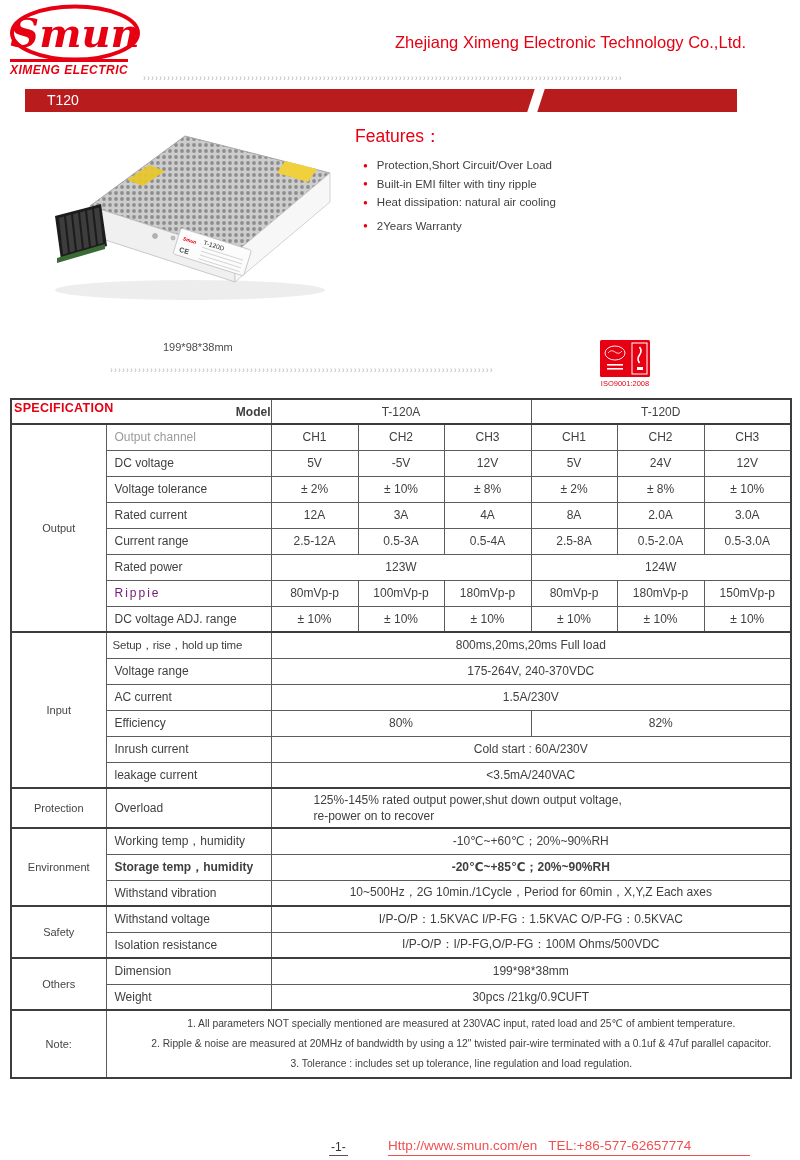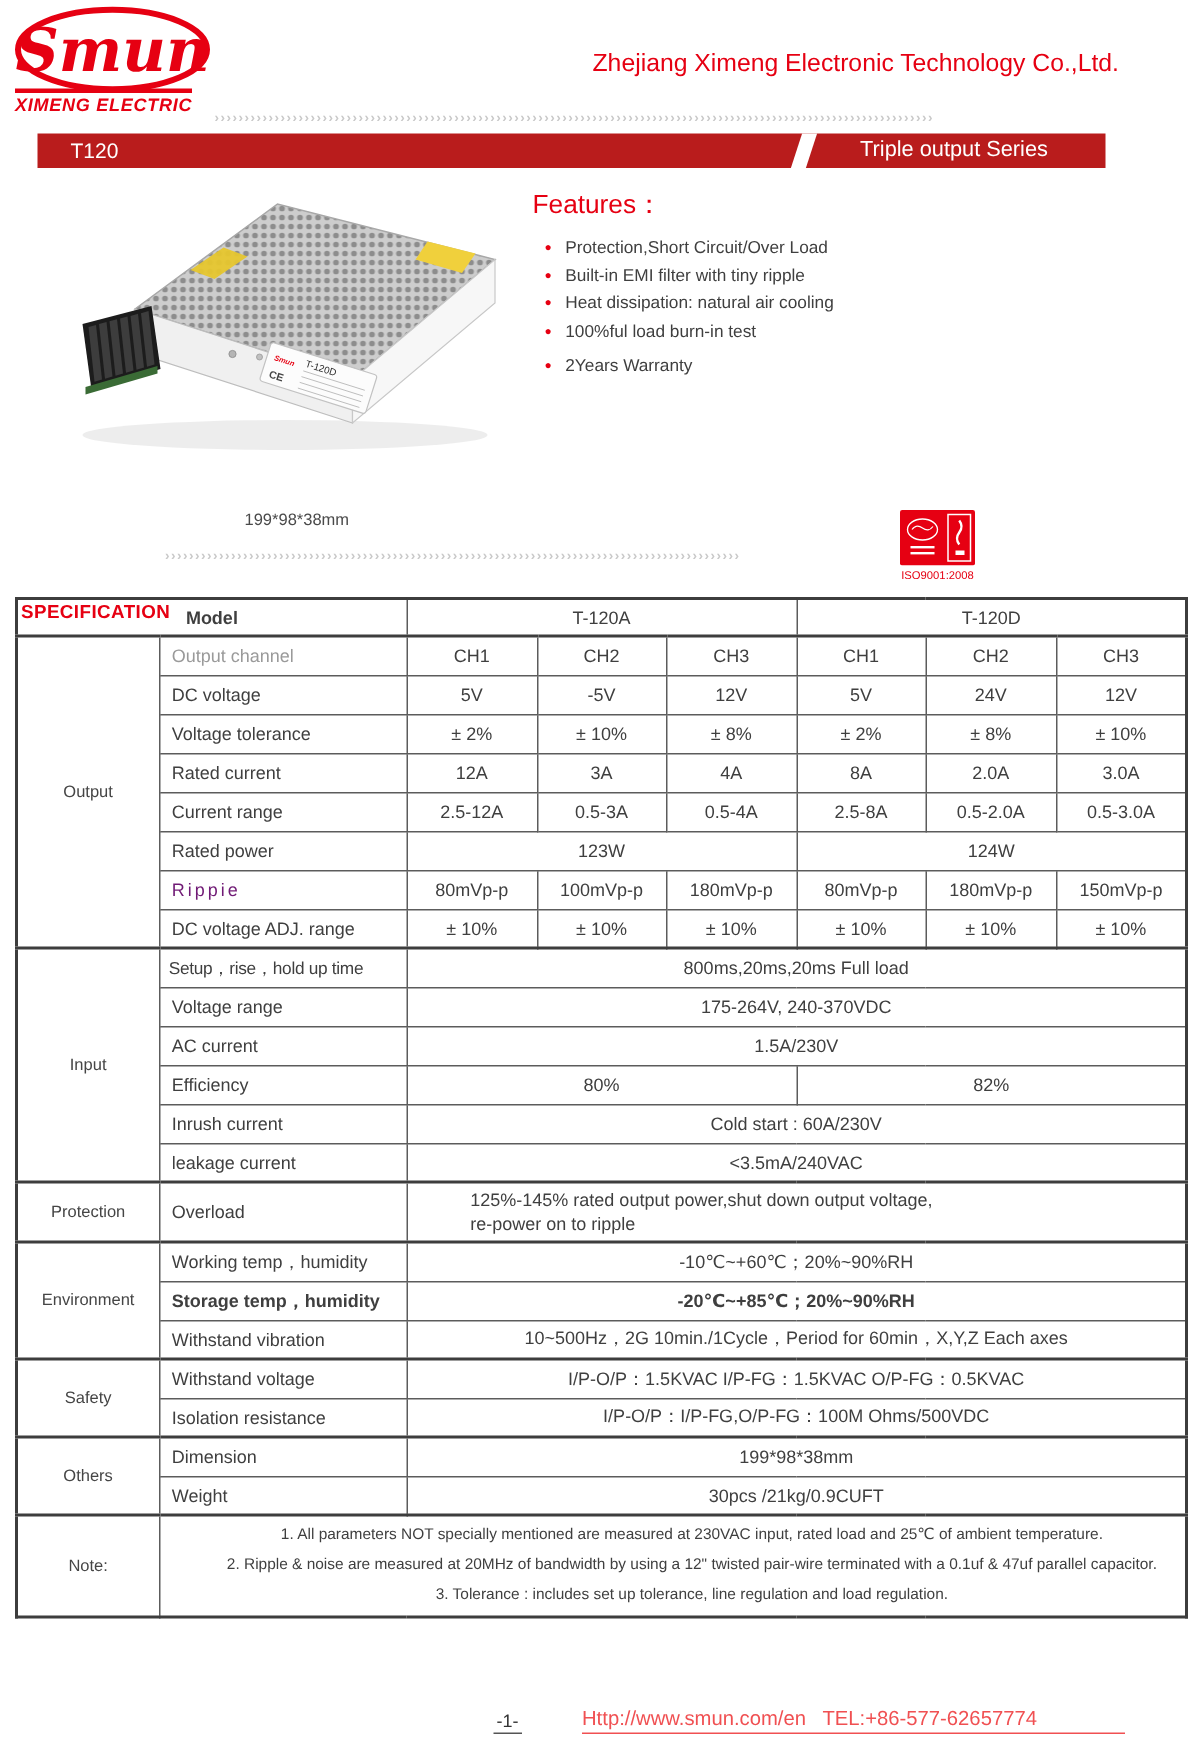--- a/index.html
+++ b/index.html
@@ -42,21 +42,21 @@
   #iso-label{left:593px;top:379px;width:64px;text-align:center;font-size:7.5px;color:#e60012;}
 
   
   #spec-table{position:absolute;left:10px;top:398px;width:780px;border-collapse:collapse;
               table-layout:fixed;border:2px solid #3d3d3d;}
   #spec-table td{border:1px solid #5c5c5c;font-size:12px;color:#3f3f3f;text-align:center;
                  white-space:nowrap;overflow:hidden;padding:0;}
   #spec-table tr.sec td{border-top:2px solid #3d3d3d;}
   #spec-table td.p{text-align:left;padding-left:8px;}
   #spec-table td.b{font-weight:bold;}
-  #spec-table td.ctr{text-align:center;padding-left:0;}
+  #spec-table td.ctr{text-align:right;padding-left:0;}
   #spec-table td.g{font-size:11px;color:#454545;}
   #spec-table td.gray{color:#9a9a9a;}
   #spec-table td.sp{letter-spacing:2px;color:#701a75;}
   #spec-table td.tight{font-size:11.5px;letter-spacing:-.2px;padding-left:6px;}
   #spec-table td.lft div{text-align:left;padding-left:42px;line-height:16px;font-size:12px;}
   #spec-table td.notes{vertical-align:middle;}
   #spec-table td.notes div{text-align:center;padding-left:26px;font-size:10.3px;line-height:20px;
                            color:#3f3f3f;white-space:nowrap;}
 
   
@@ -79,21 +79,20 @@
   </div>
   <div class="abs" id="logo-underline"></div>
   <div class="abs" id="logo-sub">XIMENG ELECTRIC</div>
 
   <div class="abs" id="company">Zhejiang Ximeng Electronic Technology Co.,Ltd.</div>
   <div class="abs chev" id="hdr-chev">››››››››››››››››››››››››››››››››››››››››››››››››››››››››››››››››››››››››››››››››››››››››››››››››››››››››››››››››››››››››</div>
 
   <div class="abs" id="model-bar">
     <span class="lbl">T120</span>
     <div id="bar-slash"></div>
-    <span id="series-lbl">Triple output Series</span>
   </div>
 
   <svg class="abs" style="left:35px;top:118px;" width="302" height="192" viewBox="0 0 302 192">
     <defs>
       <pattern id="mesh" width="6" height="6" patternUnits="userSpaceOnUse">
         <rect width="6" height="6" fill="#cdcdcd"></rect>
         <circle cx="3" cy="3" r="1.9" fill="#8d8d8d"></circle>
       </pattern>
     </defs>
     <ellipse cx="155" cy="172" rx="135" ry="10" fill="#000" opacity="0.07"></ellipse>
@@ -139,21 +138,20 @@
         <line x1="26" y1="24" x2="69" y2="24"></line>
       </g>
     </g>
   </svg>
 
   <div class="abs" id="features">
     <div id="features-title">Features：</div>
     <div class="feat"><span class="dot">●</span><span>Protection,Short Circuit/Over Load</span></div>
     <div class="feat"><span class="dot">●</span><span>Built-in EMI filter with tiny ripple</span></div>
     <div class="feat"><span class="dot">●</span><span>Heat dissipation: natural air cooling</span></div>
-    <div class="feat"><span class="dot">●</span><span>100%ful load burn-in test</span></div>
     <div class="feat last"><span class="dot">●</span><span>2Years Warranty</span></div>
   </div>
 
   <div class="abs" id="dim-note">199*98*38mm</div>
   <div class="abs" id="spec-title">SPECIFICATION</div>
   <div class="abs chev" id="spec-chev">››››››››››››››››››››››››››››››››››››››››››››››››››››››››››››››››››››››››››››››››››››››››››››››››</div>
   <svg class="abs" id="iso-badge" width="50" height="37" viewBox="0 0 50 37">
     <rect x="0" y="0" width="50" height="37" rx="1.5" fill="#e60012"></rect>
     <ellipse cx="15" cy="13" rx="10" ry="7" fill="none" stroke="#fff" stroke-width="0.9"></ellipse>
     <path d="M8,13 q3,-4 7,-1 q4,3 7,-1" fill="none" stroke="#fff" stroke-width="0.8"></path>
@@ -275,21 +273,21 @@
         </tr>
         <tr style="height: 26px;">
           <td class="p">leakage current</td>
           <td colspan="6">&lt;3.5mA/240VAC</td>
         </tr>
         <tr class="sec" style="height: 40px;">
           <td class="g">Protection</td>
           <td class="p">Overload</td>
           <td colspan="6" class="lft">
             <div>125%-145% rated output power,shut down output voltage,</div>
-            <div>re-power on to ripple</div>
+            <div>re-power on to recover</div>
           </td>
         </tr>
         <tr class="sec" style="height: 26px;">
           <td rowspan="3" class="g">Environment</td>
           <td class="p">Working temp，humidity</td>
           <td colspan="6">-10℃~+60℃；20%~90%RH</td>
         </tr>
         <tr style="height: 26px; font-weight: bold;">
           <td class="p">Storage temp，humidity</td>
           <td colspan="6">-20℃~+85℃；20%~90%RH</td>

